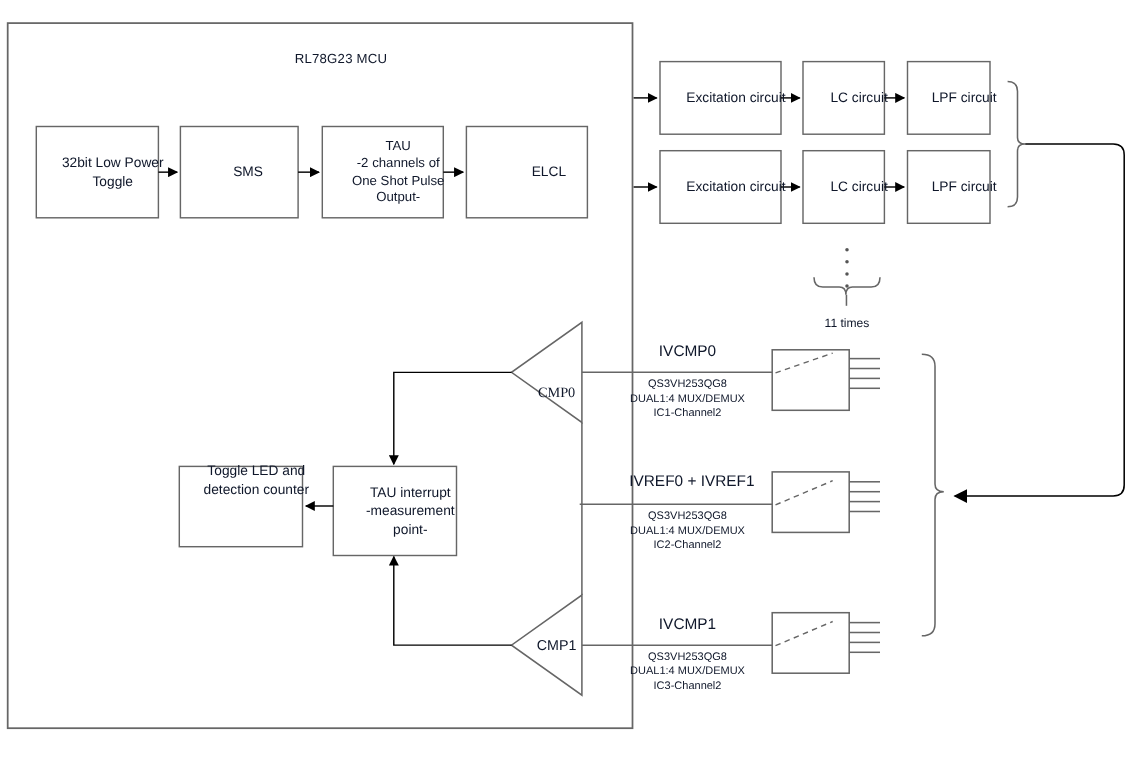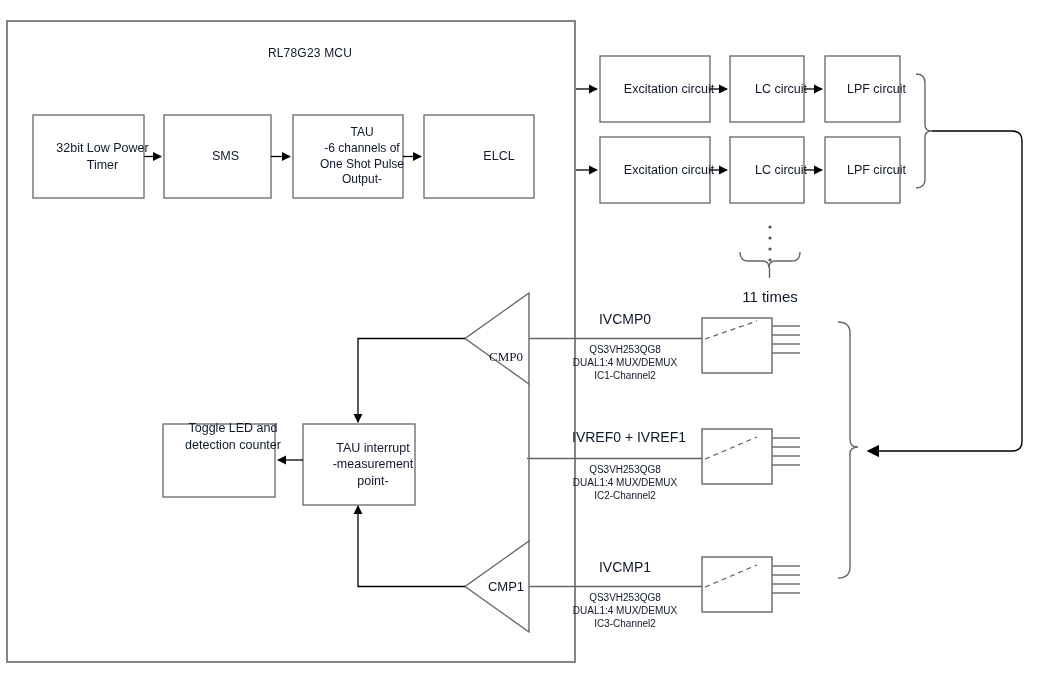--- a/index.html
+++ b/index.html
@@ -34,21 +34,21 @@
     display:flex;
     align-items:center;
     justify-content:center;
     font-size:12.5px;
     padding-left:14px;
   }
   .tiny{ font-size:10px; line-height:1.45; }
   .sig{ font-size:14px; }
   .mcu-title{ font-size:12px; letter-spacing:.2px; }
   .cmp-lbl{ font-size:13px; }
-  .times-lbl{ font-size:15px; }
+  .times-lbl{ font-size:11px; }
 </style>
 </head>
 <body>
 
 <div id="stage">
 
   <svg id="svg-layer" viewBox="0 0 1044 689" xmlns="http://www.w3.org/2000/svg">
     <defs>
       <marker id="arrow" viewBox="0 0 10 10" refX="9" refY="5" markerWidth="7" markerHeight="7" orient="auto-start-reverse">
         <path d="M 0 0 L 10 5 L 0 10 z" fill="#000000"></path>
@@ -133,26 +133,26 @@
     <line x1="772" y1="575" x2="800" y2="575" stroke="#666666" stroke-width="1.4"></line>
     <line x1="772" y1="584" x2="800" y2="584" stroke="#666666" stroke-width="1.4"></line>
     <line x1="772" y1="593" x2="800" y2="593" stroke="#666666" stroke-width="1.4"></line>
 
     <path d="M 838 322 q 12 0 12 11 L 850 440 q 0 7 8 7 q -8 0 -8 7 L 850 567 q 0 11 -12 11" fill="none" stroke="#666666" stroke-width="1.4"></path>
   </svg>
 
   <div class="lbl mcu-title" style="left:170px; top:46px; width:280px;">RL78G23  MCU</div>
 
   <div class="lbl box-lbl" style="left:33px; top:115px; width:111px; height:83px;">32bit Low Power
-Timer</div>
+Toggle</div>
 
   <div class="lbl box-lbl" style="left:164px; top:115px; width:95px; height:83px;">SMS</div>
 
   <div class="lbl box-lbl" style="left:293px; top:115px; width:110px; height:83px; font-size:12px;">TAU
--6 channels of
+-2 channels of
 One Shot Pulse
 Output-</div>
 
   <div class="lbl box-lbl" style="left:424px; top:115px; width:122px; height:83px;">ELCL</div>
 
   <div class="lbl box-lbl" style="left:163px; top:400px; width:112px; height:73px;">Toggle LED and
 detection counter</div>
 
   <div class="lbl box-lbl" style="left:303px; top:424px; width:112px; height:81px;border-radius:20px;">TAU interrupt
 -measurement

